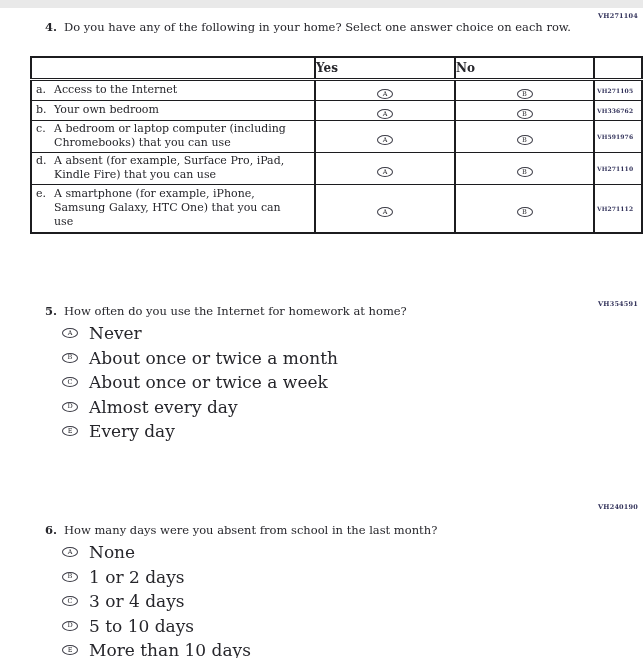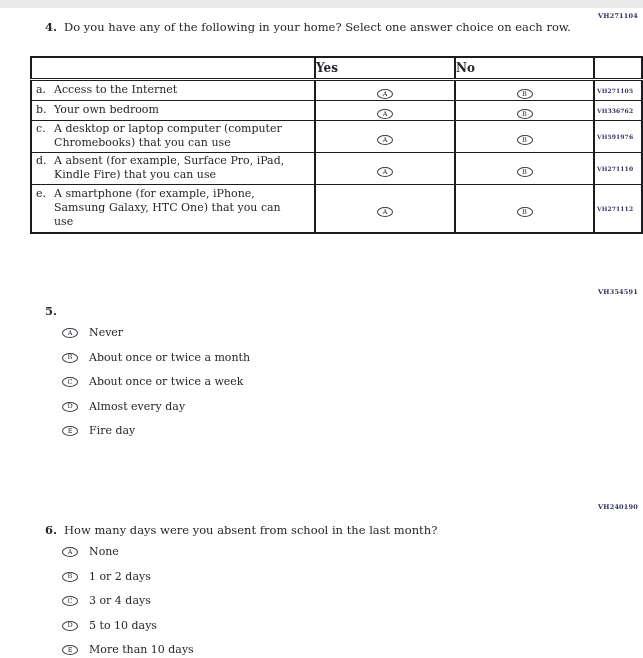--- a/index.html
+++ b/index.html
@@ -23,35 +23,35 @@
   }
   .vh-code {
     position: absolute;
     right: 5px;
     font-size: 6.5px;
     letter-spacing: 0.2px;
     color: var(--code-color);
     font-weight: bold;
   }
   .code-q4 { top: 4px; }
-  .code-q5 { top: 280px; }
+  .code-q5 { top: 292px; }
   .code-q6 { top: 495px; }
 
   .question-block { position: absolute; left: 45px; width: 560px; }
   .qb-4 { top: 12px; }
   .qb-5 { top: 296px; }
   .qb-6 { top: 515px; }
 
   .question-line { display: flex; gap: 7px; font-size: 11.5px; line-height: 15px; }
   .qnum { font-weight: bold; min-width: 11px; }
   .qtext b { font-weight: normal; }
 
   .options { margin: 7px 0 0 17px; }
   .option { display: flex; align-items: center; gap: 11px; margin-bottom: 10.5px; height: 14px; }
-  .option-label { font-size: 11px; line-height: 14px; }
+  .option-label { font-size: 17px; line-height: 14px; }
 
   .bubble {
     display: inline-flex;
     align-items: center;
     justify-content: center;
     width: 16px;
     height: 10px;
     min-width: 16px;
     border: 1px solid var(--bubble);
     border-radius: 50%;
@@ -163,21 +163,21 @@
             </span></td>
         <td class="bubble-cell"><span class="bubble">
               <span>B</span>
             </span></td>
         <td class="code-cell">VH336762</td>
       </tr>
       <tr class="r-two">
         <td class="label-cell">
           <div class="label-wrap">
             <span class="row-letter">c.</span>
-            <span class="row-label">A desktop or laptop computer (computer
+            <span class="row-label">A bedroom or laptop computer (including
 Chromebooks) that you can use</span>
           </div>
         </td>
         <td class="bubble-cell"><span class="bubble">
               <span>A</span>
             </span></td>
         <td class="bubble-cell"><span class="bubble">
               <span>B</span>
             </span></td>
         <td class="code-cell">VH591976</td>
@@ -216,20 +216,21 @@
         <td class="code-cell">VH271112</td>
       </tr>
     </tbody>
   </table>
 
   <span class="vh-code code-q5">VH354591</span>
 
   <div class="question-block qb-5">
     <div class="question-line">
       <span class="qnum">5.</span>
+      <span class="qtext">How often do you use the Internet for homework at home?</span>
     </div>
     <div class="options">
       <div class="option">
         <span class="bubble">
             <span>A</span>
           </span>
         <span class="option-label">Never</span>
       </div>
       <div class="option">
         <span class="bubble">
@@ -246,21 +247,21 @@
       <div class="option">
         <span class="bubble">
             <span>D</span>
           </span>
         <span class="option-label">Almost every day</span>
       </div>
       <div class="option">
         <span class="bubble">
             <span>E</span>
           </span>
-        <span class="option-label">Fire day</span>
+        <span class="option-label">Every day</span>
       </div>
     </div>
   </div>
 
   <span class="vh-code code-q6">VH240190</span>
 
   <div class="question-block qb-6">
     <div class="question-line">
       <span class="qnum">6.</span>
       <span class="qtext">How many days were you absent from school in the last month?</span>

